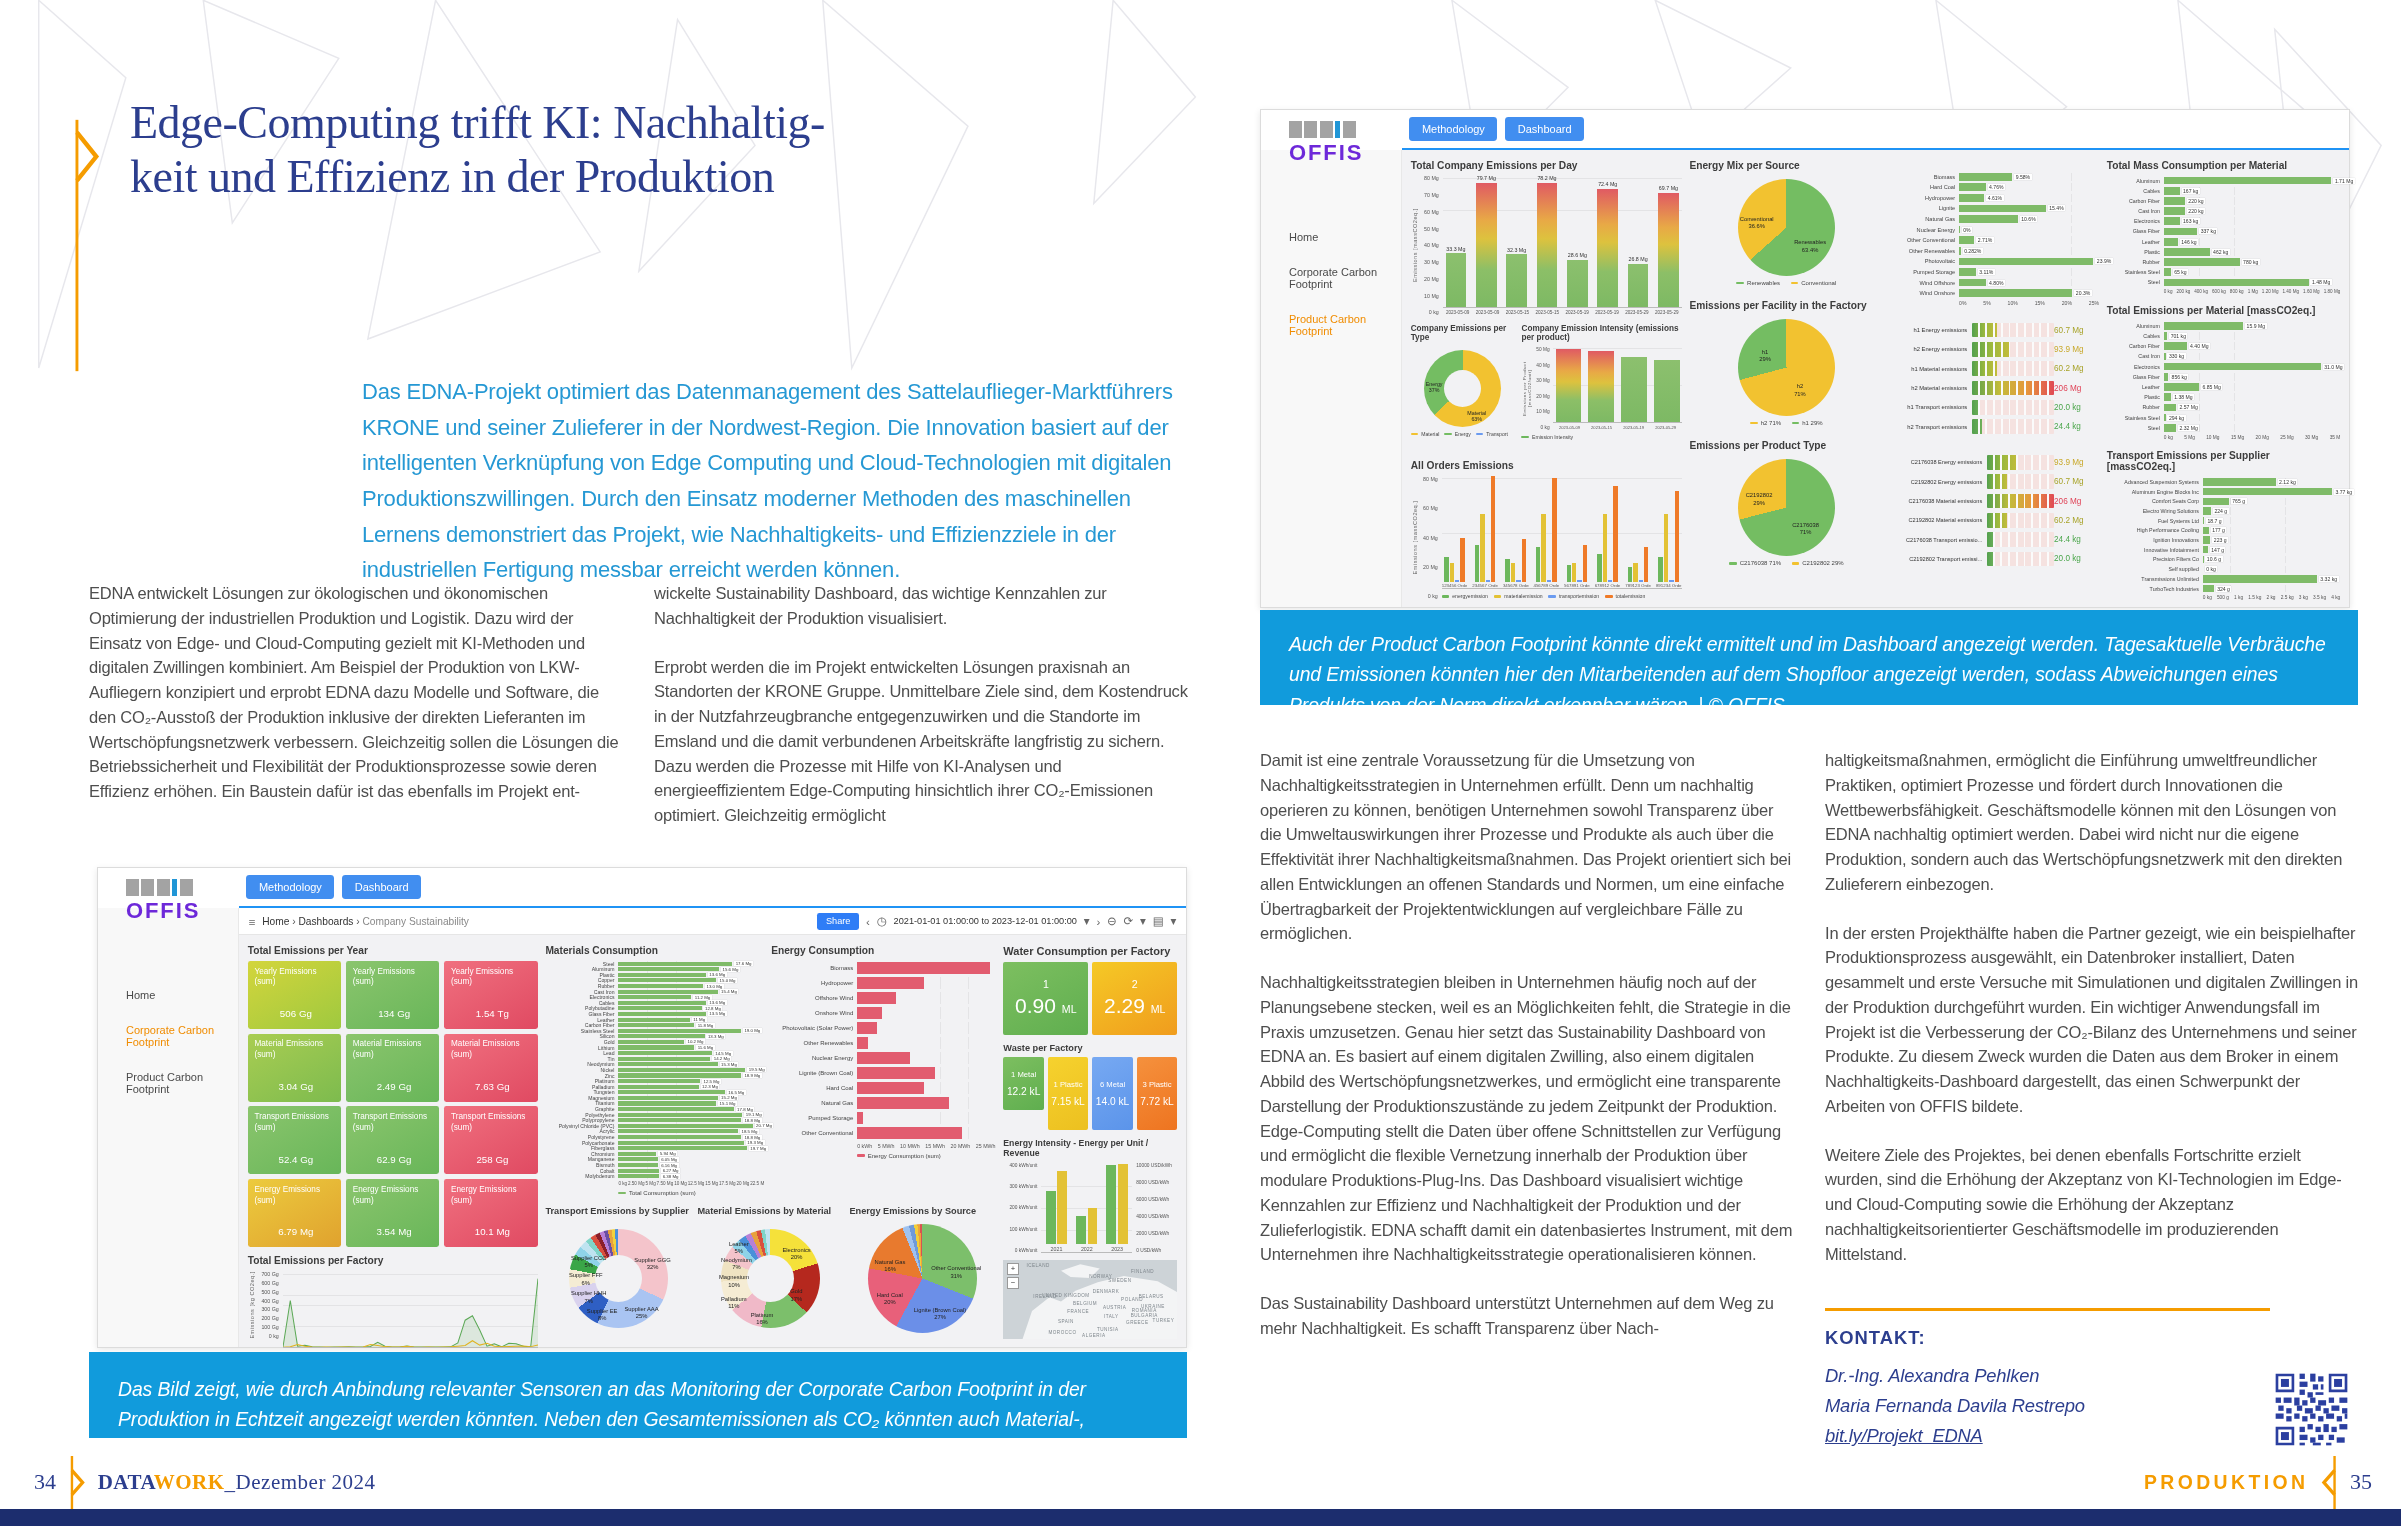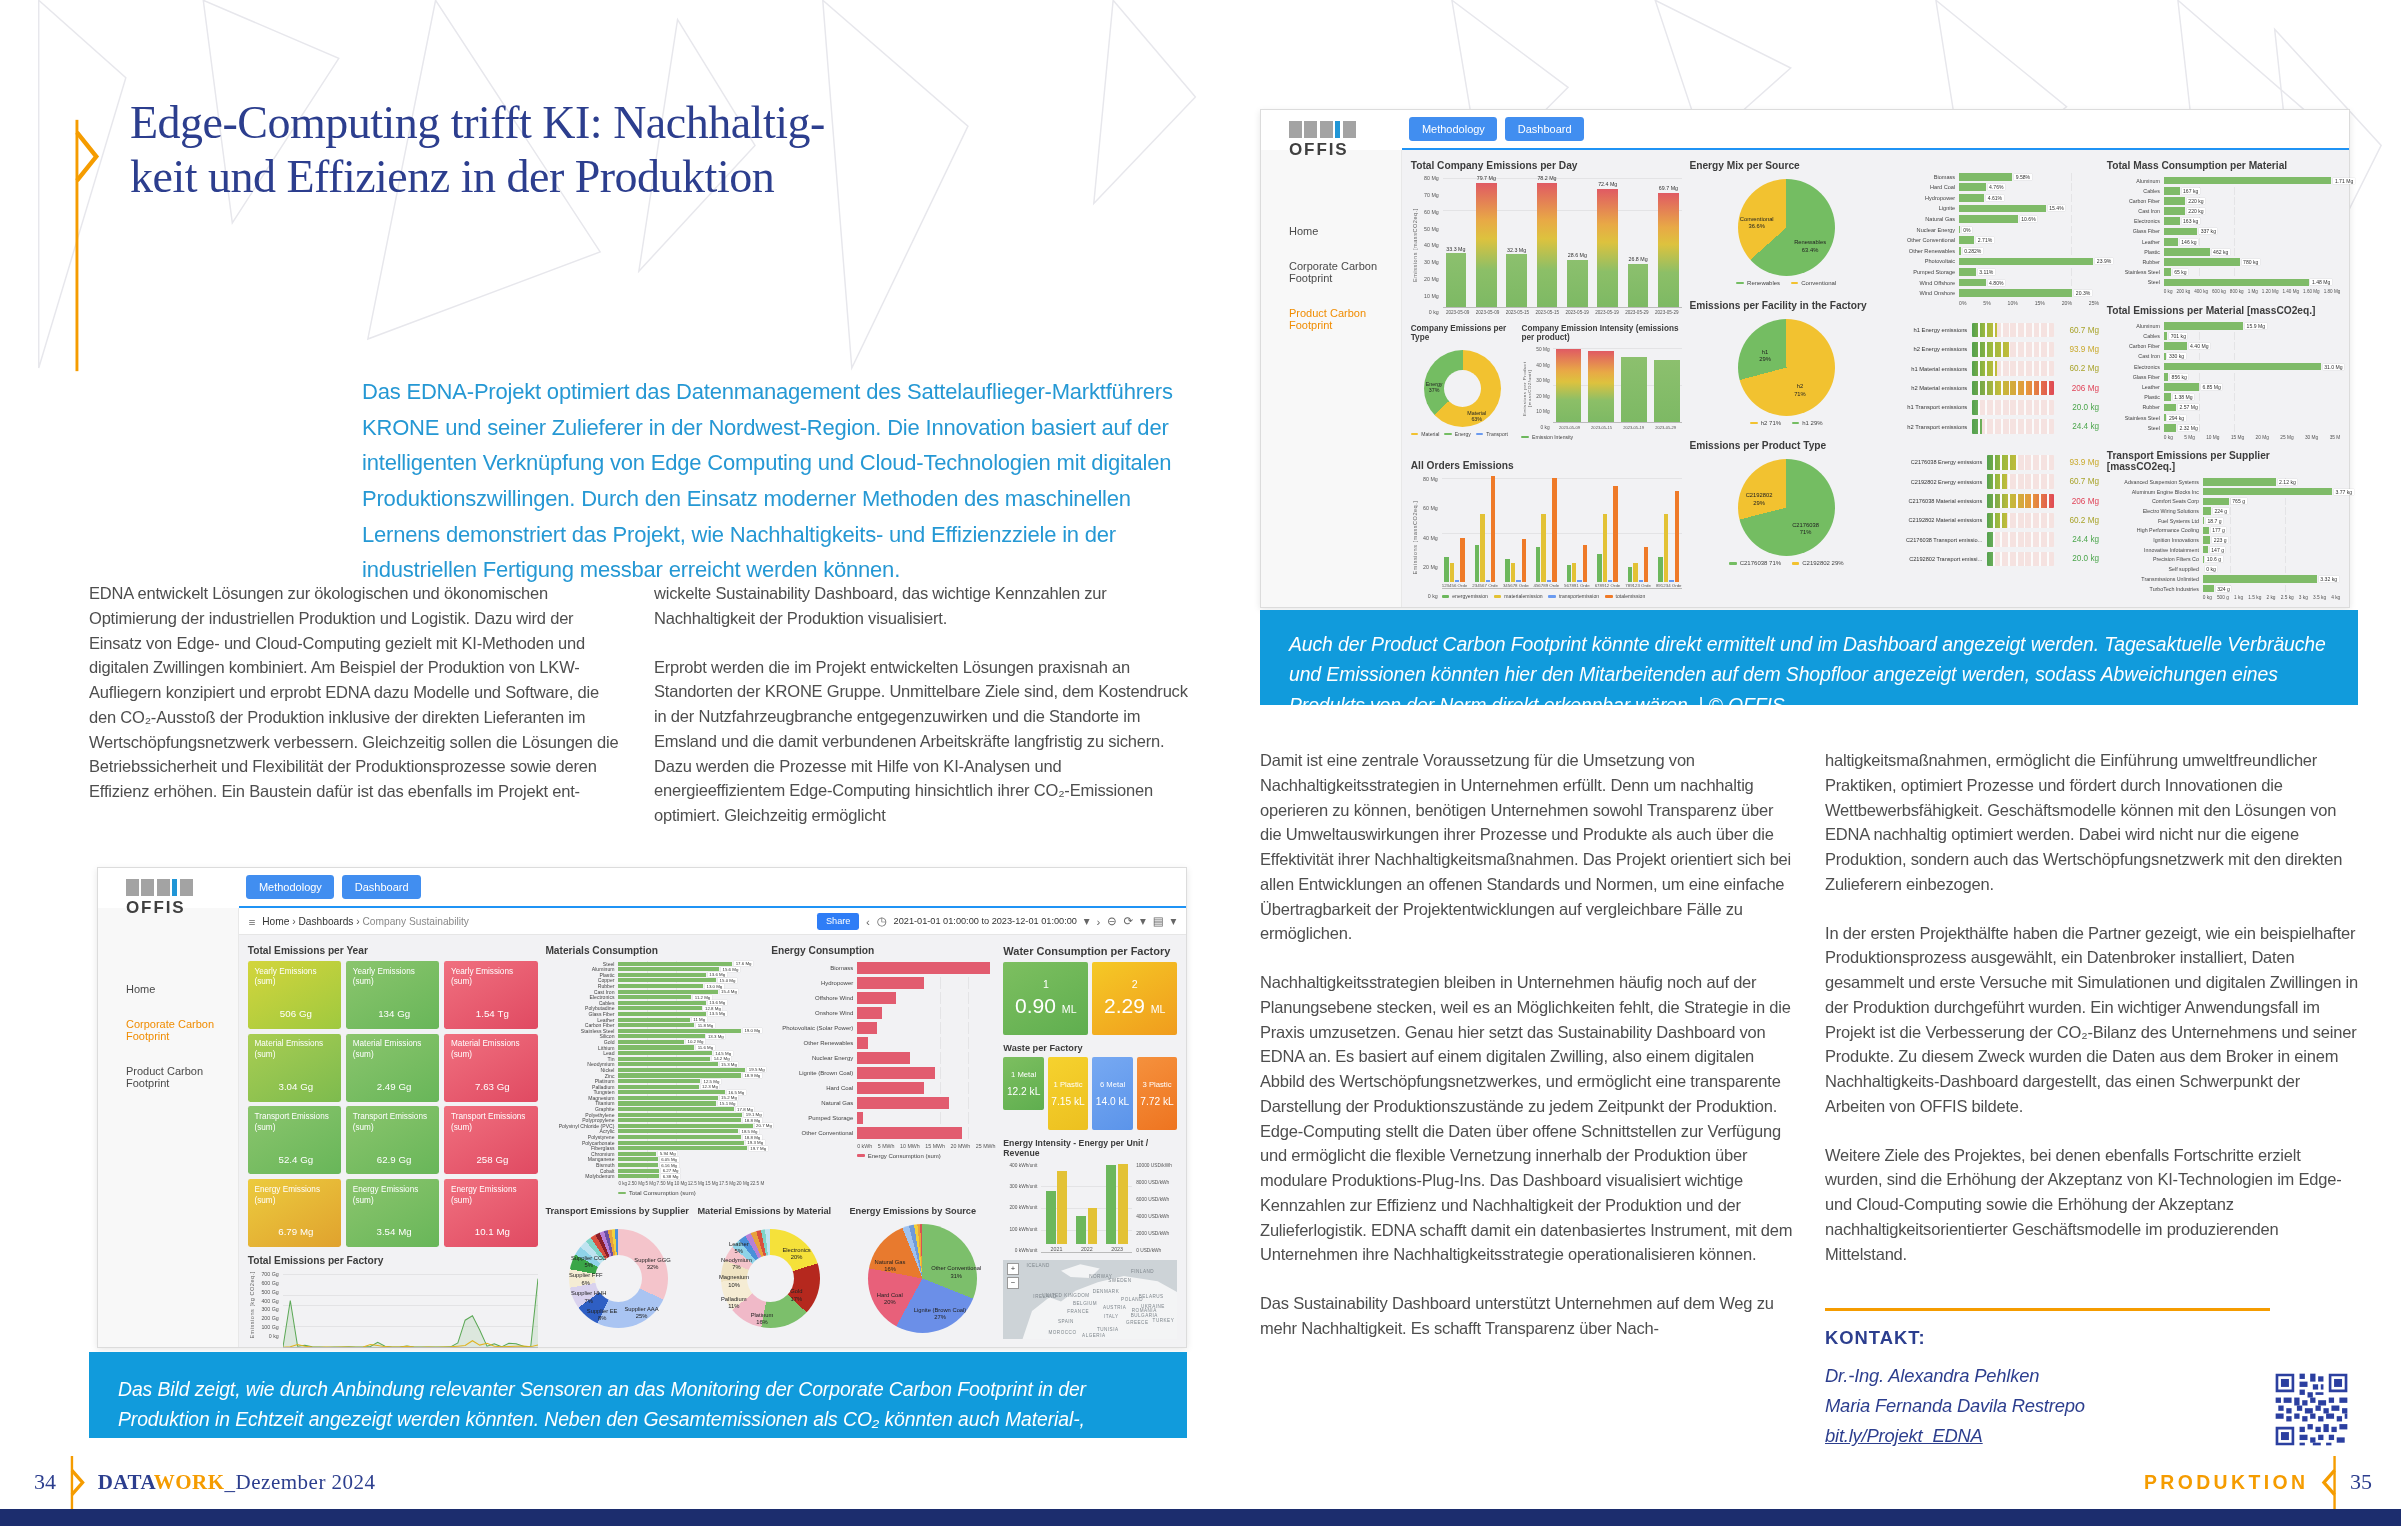--- a/index.html
+++ b/index.html
@@ -40,21 +40,21 @@
   .d-top{display:flex;align-items:center;gap:7.7px;padding:6.8px 10.6px;background:#fff}
   .d-top .logoarea{width:130px}
   .btn{background:#418ef0;color:#fff;border-radius:3.4px;padding:6.3px 12.6px;font-size:11px;cursor:pointer}
   .d-blue{height:1.9px;background:#1f93f5;margin-left:141px}
   .d-body{flex:1;display:flex;min-height:0}
   .side{width:141px;background:#f8f8f8;border-right:0.5px solid #e8e8e8;padding-top:1.9px;flex:none}
   .logo{padding-left:28px;margin-top:-31px}
   .sqs{display:flex;gap:2.9px;margin-bottom:1.9px}
   .sq{width:12.6px;height:17.4px;background:#a3a3a3}
   .sq.b{background:#2196d6;width:4.8px}
-  .logotext{font-size:17px;font-weight:bold;color:#404040;letter-spacing:1.9px}
+  .logotext{font-size:22px;font-weight:bold;color:#6d28d9;letter-spacing:1.9px}
   .menu{margin-top:53px}
   .mitem{font-size:11px;color:#4a4a4a;padding:11.6px 4.8px 11.6px 28px;cursor:pointer}
   .mitem.active{color:#f08c00}
   .d-main{flex:1;display:flex;flex-direction:column;background:#f2f2f4;min-width:0}
   .toolbar{background:#fff;border-bottom:0.5px solid #e6e6e6;display:flex;align-items:center;
     padding:4.8px 9.7px;font-size:10.2px;color:#555;gap:6.8px}
   .toolbar .crumb b{color:#333;font-weight:normal}
   .sharebtn{background:#2f7df6;color:#fff;border-radius:2.4px;padding:3.4px 8.7px;font-size:9.2px;cursor:pointer}
   .tool-ic{color:#666;font-size:11.6px;cursor:pointer}
   .d-content{flex:1;display:flex;gap:7.7px;padding:7.7px 8.7px;min-height:0}
@@ -109,21 +109,21 @@
 
   
   .grow{display:flex;align-items:center;margin-bottom:4.8px}
   .grow .glab{text-align:right;padding-right:4.8px;font-size:5.8px;color:#333;flex:none;white-space:nowrap;overflow:hidden}
   .gauge{flex:1;height:14.5px;position:relative;background:repeating-linear-gradient(90deg,#f5e2e0 0 5.8px,#fbfbfb 5.8px 7.7px);border-radius:1px;overflow:hidden}
   .gfill{position:absolute;top:0;bottom:0;left:0}
   .gfill:after{content:"";position:absolute;inset:0;background:repeating-linear-gradient(90deg,transparent 0 5.8px,#fbfbfb 5.8px 7.7px)}
   .gf-olive{background:linear-gradient(90deg,#53a04e,#9ab83e,#c2bc3b)}
   .gf-red{background:linear-gradient(90deg,#53a04e,#c2bc3b,#e6973c,#e04a55)}
   .gf-green{background:linear-gradient(90deg,#53a04e,#6fb05a)}
-  .gval{width:45px;text-align:right;font-size:8.2px;flex:none}
+  .gval{width:45px;text-align:left;font-size:8.2px;flex:none}
   .gv-olive{color:#a8a32a}.gv-yellow{color:#c9a92c}.gv-red{color:#e04458}.gv-green{color:#4ca64c}
 
   
   .wgrid{display:grid;gap:3.9px}
   .wcard{border-radius:1.9px;color:#fff;display:flex;flex-direction:column;align-items:center;justify-content:center;gap:3.9px}
   .w-green{background:linear-gradient(150deg,#7dbf60,#5fae4f)}
   .w-amber{background:linear-gradient(150deg,#f5c926,#f09c1d)}
   .w-yellow{background:linear-gradient(150deg,#f6d22e,#ecc020)}
   .w-blue{background:linear-gradient(150deg,#77a9f2,#5b94ea)}
   .w-orange{background:linear-gradient(150deg,#f5913d,#ee7420)}

